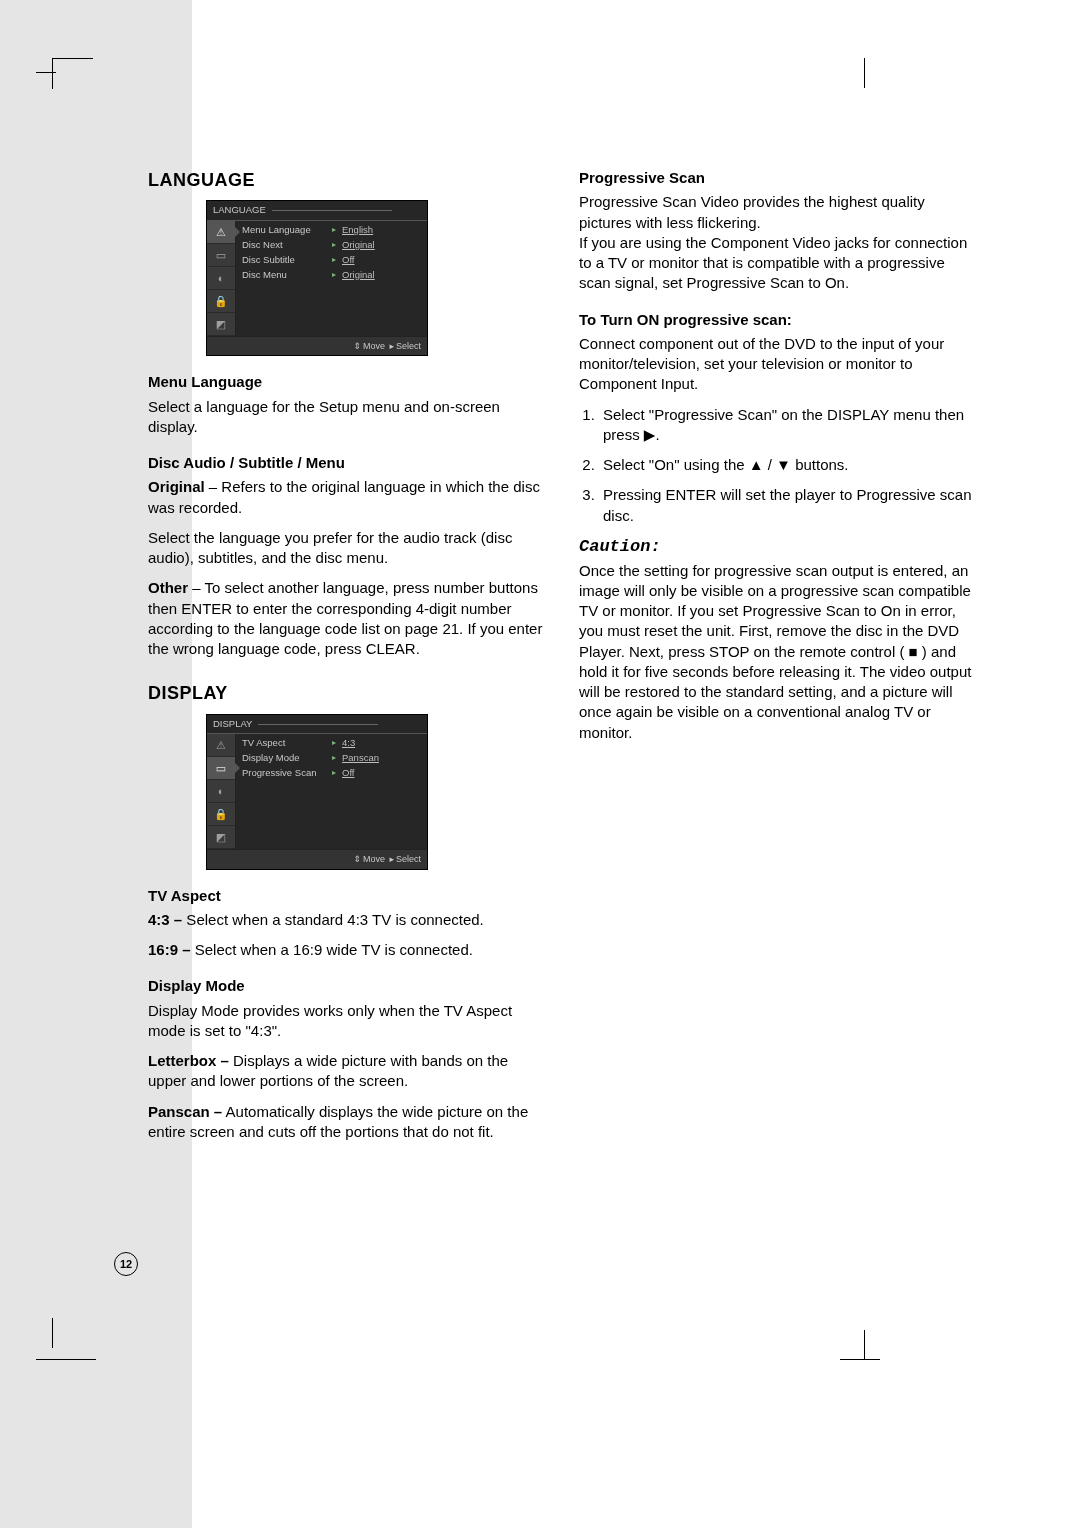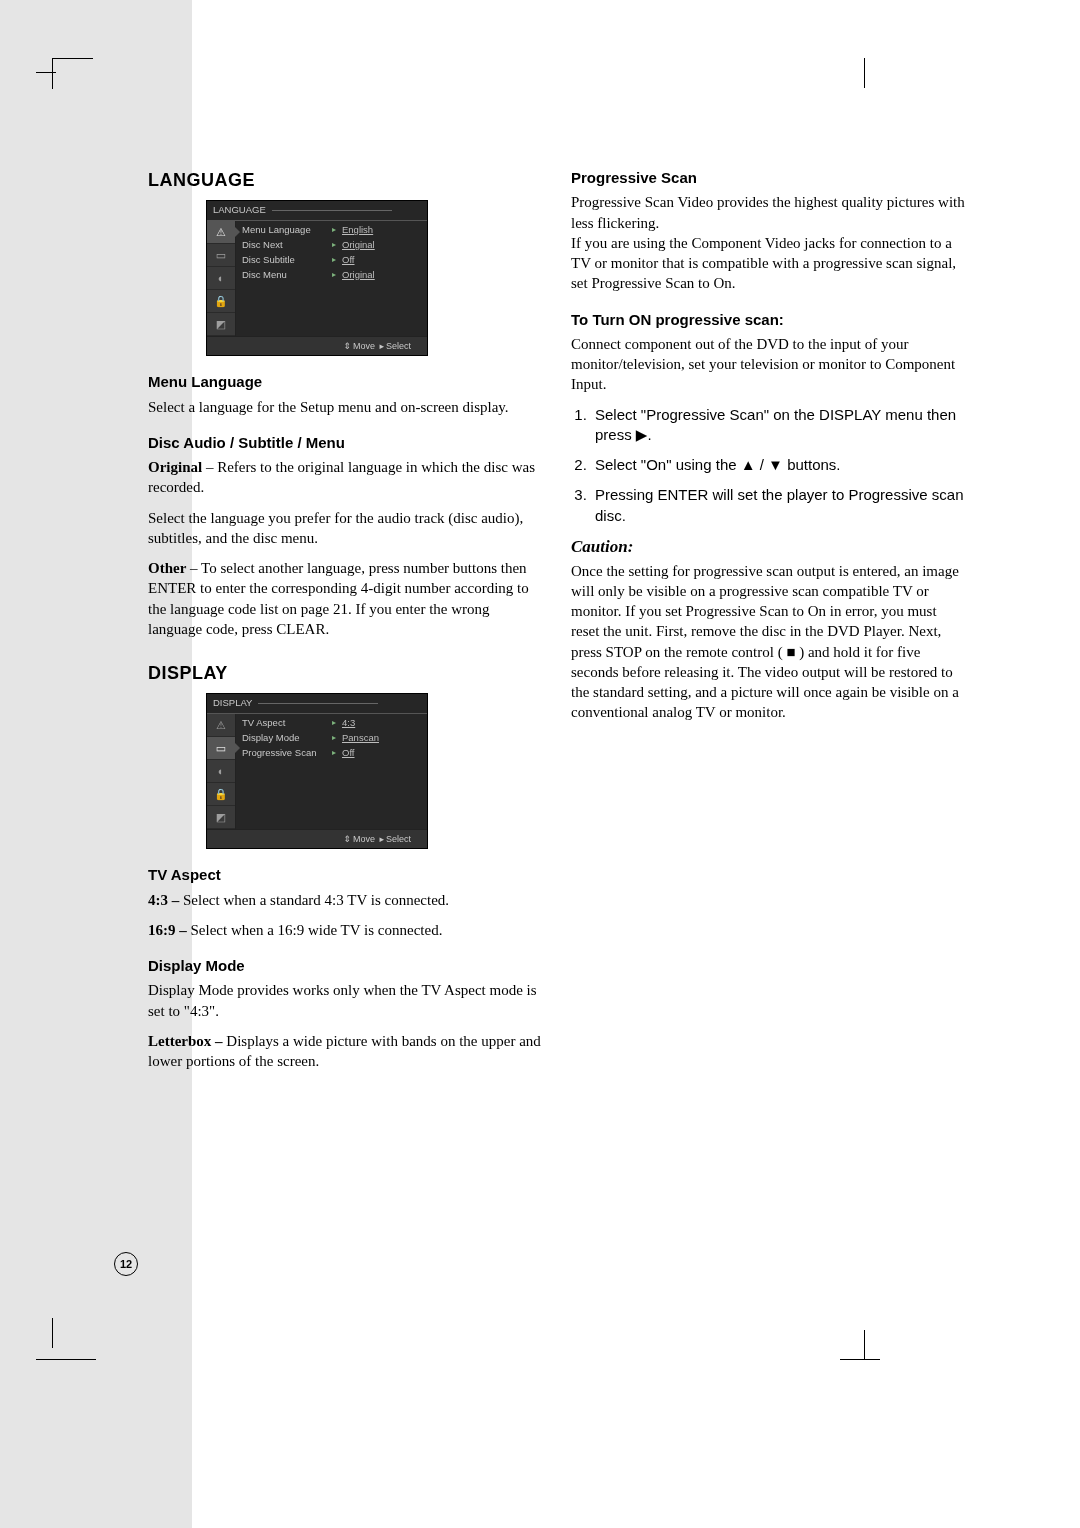--- a/index.html
+++ b/index.html
@@ -25,39 +25,39 @@
   .crop-bl2 { position:absolute; left:36px; bottom:168px; width:60px; height:20px; border-bottom:1px solid #000; }
   .crop-br { position:absolute; right:215px; bottom:168px; width:20px; height:30px; border-right:1px solid #000; }
   .crop-br2 { position:absolute; right:200px; bottom:168px; width:40px; height:20px; border-bottom:1px solid #000; }
 
   .content {
     position: absolute;
     left: 148px;
     top: 168px;
     width: 830px;
     display: flex;
-    gap: 28px;
+    gap: 36px;
     font-size: 15px;
     line-height: 1.35;
   }
   .col {
     width: 395px;
   }
   h2.section {
     font-size: 18px;
     font-weight: bold;
     margin: 0 0 8px 0;
     letter-spacing: .5px;
   }
   .sub { font-weight: bold; margin: 16px 0 4px 0; font-size:15px; }
-  p.body { margin: 0 0 10px 0; font-size:15px;font-family:Liberation Serif, serif; }
+  p.body { margin: 0 0 10px 0; font-size:15px; }
   .indent { margin-left: 18px; }
   ol.steps { margin: 4px 0 10px 0; padding-left: 20px; }
   ol.steps li { margin-bottom: 10px; padding-left:4px; }
-  .caution { font-family: Liberation Serif, serif; font-style: italic; font-weight: bold; font-size: 17px; margin: 10px 0 2px 0; }
+  .caution { font-family: Liberation Mono, monospace; font-style: italic; font-weight: bold; font-size: 17px; margin: 10px 0 2px 0; }
 
   
   .scr {
     width: 220px; margin: 4px 0 12px 58px;
     background: #262626;
     border: 1px solid #000;
     font-size: 9.5px;
     color: #bdbdbd;
   }
   .scr-title {
@@ -91,21 +91,21 @@
     border-left:5px solid #555; border-top:5px solid transparent; border-bottom:5px solid transparent;
   }
   .scr-list {
     flex:1; padding:2px 0;
   }
   .scr-row { display:flex; padding:1px 6px; align-items:center; }
   .scr-row .k { width: 90px; color:#c8c8c8; }
   .scr-row .arr { width:10px; color:#7db37d; font-size:8px; }
   .scr-row .v { color:#bdbdbd;text-decoration:underline; }
   .scr-foot {
-    text-align:right; padding:3px 16px; background:#333; color:#c8c8c8;
+    text-align:right; padding:3px 6px; background:#333; color:#c8c8c8;
     border-top:1px solid #222; font-size:9px;
   }
   .scr-foot .sym { margin:0 2px; }
 
   .pagenum {
     position:absolute; left:114px; top:1252px;
     width:22px; height:22px; border:1.6px solid #000; border-radius:50%;
     display:flex; align-items:center; justify-content:center;
     font-size:11px; font-weight:bold;
   }
@@ -212,20 +212,21 @@
       </div>
     </div>
 
     <div class="sub">TV Aspect</div>
     <p class="body indent"><b>4:3 –</b><span> Select when a standard 4:3 TV is connected.</span></p>
     <p class="body indent"><b>16:9 –</b><span> Select when a 16:9 wide TV is connected.</span></p>
 
     <div class="sub">Display Mode</div>
     <p class="body">Display Mode provides works only when the TV Aspect mode is set to "4:3".</p>
     <p class="body indent"><b>Letterbox –</b><span> Displays a wide picture with bands on the upper and lower portions of the screen.</span></p>
+    <p class="body indent"><b>Panscan –</b><span> Automatically displays the wide picture on the entire screen and cuts off the portions that do not fit.</span></p>
   </div>
 
   <div class="col">
     <div class="sub" style="margin-top:0">Progressive Scan</div>
     <p class="body" style="margin-bottom:0">Progressive Scan Video provides the highest quality pictures with less flickering.</p>
     <p class="body">If you are using the Component Video jacks for connection to a TV or monitor that is compatible with a progressive scan signal, set Progressive Scan to On.</p>
 
     <div class="sub">To Turn ON progressive scan:</div>
     <p class="body">Connect component out of the DVD to the input of your monitor/television, set your television or monitor to Component Input.</p>
 

